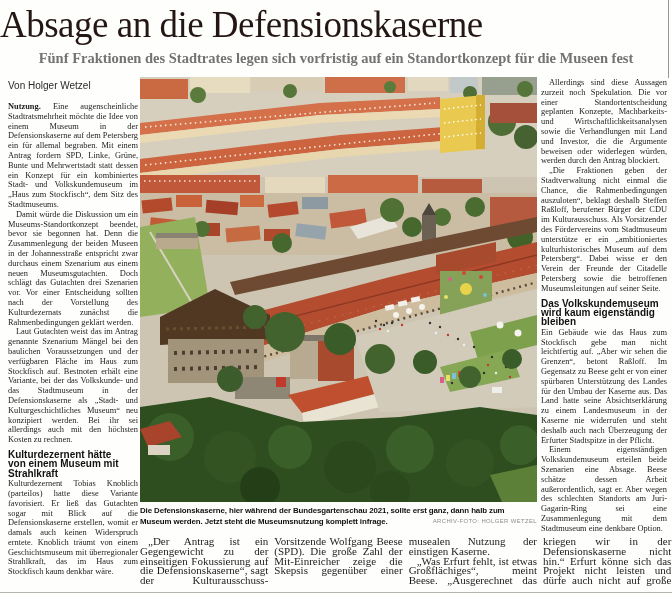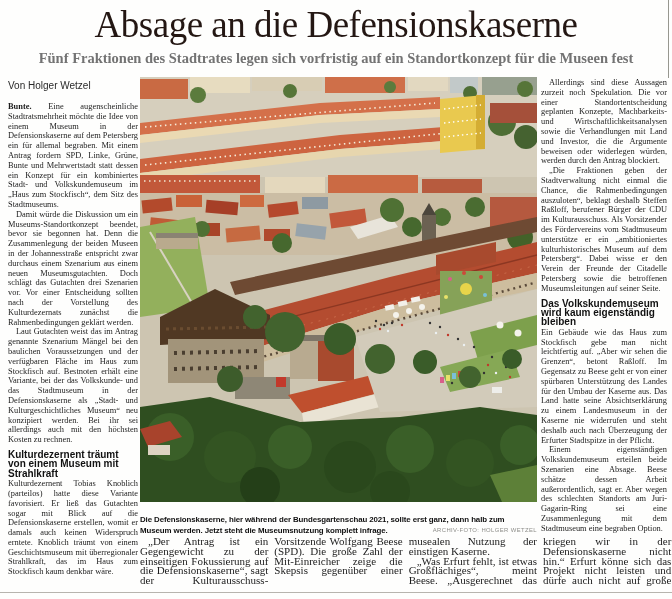--- a/index.html
+++ b/index.html
@@ -1,18 +1,18 @@
 <!DOCTYPE html>
 <html lang="de"><head>
 <meta charset="utf-8">
 <style>
   html,body{margin:0;padding:0;background:#ffffff;}
   .page{position:relative;width:672px;height:599px;background:#fefefd;overflow:hidden;
         font-family:"Liberation Serif", serif;color:#1c1c1c;}
-  .headline{position:absolute;top:4px;left:0;width:672px;text-align:center;
+  .headline{position:absolute;top:4px;left:0;width:672px;text-align:left;
             font-size:37px;line-height:42px;font-weight:400;color:#241713;letter-spacing:-0.5px;}
   .subtitle{position:absolute;top:50px;left:0;width:672px;text-align:center;
             font-size:14.5px;font-weight:700;color:#737373;}
   .byline{position:absolute;top:80px;left:8px;font-family:"Liberation Sans",sans-serif;
           font-size:10px;color:#2a2a2a;}
   .vrule-top-right{position:absolute;top:0;left:668px;width:1px;height:78px;background:#979790;}
   .bottom-rule{position:absolute;top:592px;left:0;width:672px;height:1px;background:#b7b4ae;}
 
   .bodycol{font-size:8.4px;line-height:9.8px;text-align:justify;hyphens:auto;-webkit-hyphens:auto;}
   .bodycol p{margin:0;}
@@ -21,45 +21,45 @@
   .col4{position:absolute;top:78px;left:541px;width:126px;}
   .subhead{font-family:"Liberation Sans",sans-serif;font-weight:700;font-size:10px;
            line-height:9.4px;text-align:left;margin:5px 0 1px 0;color:#111;}
   .lead{font-weight:700;}
 
   .photo{position:absolute;top:77px;left:140px;width:397px;height:425px;overflow:hidden;}
   .photo svg{display:block;}
 
   .caption{position:absolute;top:506px;left:140px;width:397px;
            font-family:"Liberation Sans",sans-serif;font-weight:700;
-           font-size:7.9px;line-height:10.6px;color:#101010;letter-spacing:-0.1px;margin-top:9px;}
+           font-size:7.9px;line-height:10.6px;color:#101010;letter-spacing:-0.1px;}
   .credit{position:absolute;right:0;bottom:1px;font-weight:400;font-size:5.9px;
           color:#8d8d89;letter-spacing:0.4px;}
 
   .belowcols{position:absolute;top:537px;left:140px;width:397px;height:54px;
              column-count:3;column-gap:6px;font-size:11px;line-height:9.8px;
              text-align:justify;hyphens:auto;font-family:Liberation Serif, serif;-webkit-hyphens:auto;}
   .belowcols p{margin:0;text-indent:8px;}
 </style>
 </head>
 <body>
 
 <div class="page">
 
   <div class="headline">Absage an die Defensionskaserne</div>
   <div class="subtitle">Fünf Fraktionen des Stadtrates legen sich vorfristig auf ein Standortkonzept für die Museen fest</div>
   <div class="vrule-top-right"></div>
   <div class="byline">Von Holger Wetzel</div>
 
   <div class="bodycol col1">
-    <p><span class="lead">Bunte.</span><span> Eine augenscheinliche Stadtratsmehrheit möchte die Idee von einem Museum in der Defensionskaserne auf dem Petersberg ein für allemal begraben. Mit einem Antrag fordern SPD, Linke, Grüne, Bunte und Mehrwertstadt statt dessen ein Konzept für ein kombiniertes Stadt- und Volkskundemuseum im „Haus zum Stockfisch“, dem Sitz des Stadtmuseums.</span></p>
+    <p><span class="lead">Nutzung.</span><span> Eine augenscheinliche Stadtratsmehrheit möchte die Idee von einem Museum in der Defensionskaserne auf dem Petersberg ein für allemal begraben. Mit einem Antrag fordern SPD, Linke, Grüne, Bunte und Mehrwertstadt statt dessen ein Konzept für ein kombiniertes Stadt- und Volkskundemuseum im „Haus zum Stockfisch“, dem Sitz des Stadtmuseums.</span></p>
     <p class="ind">Damit würde die Diskussion um ein Museums-Standortkonzept beendet, bevor sie begonnen hat. Denn die Zusammenlegung der beiden Museen in der Johannesstraße entspricht zwar durchaus einem Szenarium aus einem neuen Museumsgutachten. Doch schlägt das Gutachten drei Szenarien vor. Vor einer Entscheidung sollten nach der Vorstellung des Kulturdezernats zunächst die Rahmenbedingungen geklärt werden.</p>
     <p class="ind">Laut Gutachten weist das im Antrag genannte Szenarium Mängel bei den baulichen Voraussetzungen und der verfügbaren Fläche im Haus zum Stockfisch auf. Bestnoten erhält eine Variante, bei der das Volkskunde- und das Stadtmuseum in der Defensionskaserne als „Stadt- und Kulturgeschichtliches Museum“ neu konzipiert werden. Bei ihr sei allerdings auch mit den höchsten Kosten zu rechnen.</p>
     <div class="subhead">
-      <div>Kulturdezernent träumt</div>
+      <div>Kulturdezernent hätte</div>
       <div>von einem Museum mit Strahlkraft</div>
     </div>
     <p>Kulturdezernent Tobias Knoblich (parteilos) hatte diese Variante favorisiert. Er ließ das Gutachten sogar mit Blick auf die Defensionskaserne erstellen, womit er damals auch keinen Widerspruch erntete. Knoblich träumt von einem Geschichtsmuseum mit überregionaler Strahlkraft, das im Haus zum Stockfisch kaum denkbar wäre.</p>
   </div>
 
   <div class="photo">
     <svg width="397" height="425" viewBox="0 0 397 425" xmlns="http://www.w3.org/2000/svg">
 
       <rect x="0" y="0" width="397" height="425" fill="#cdc5b1"></rect>
 
@@ -251,17 +251,17 @@
   </div>
 
   <div class="bodycol col4">
     <p class="ind">Allerdings sind diese Aussagen zurzeit noch Spekulation. Die vor einer Standortentscheidung geplanten Konzepte, Machbarkeits- und Wirtschaftlichkeitsanalysen sowie die Verhandlungen mit Land und Investor, die die Argumente beweisen oder widerlegen würden, werden durch den Antrag blockiert.</p>
     <p class="ind">„Die Fraktionen geben der Stadtverwaltung nicht einmal die Chance, die Rahmenbedingungen auszuloten“, beklagt deshalb Steffen Raßloff, berufener Bürger der CDU im Kulturausschuss. Als Vorsitzender des Fördervereins vom Stadtmuseum unterstütze er ein „ambitioniertes kulturhistorisches Museum auf dem Petersberg“. Dabei wisse er den Verein der Freunde der Citadelle Petersberg sowie die betroffenen Museumsleitungen auf seiner Seite.</p>
     <div class="subhead">
       <div>Das Volkskundemuseum</div>
       <div>wird kaum eigenständig bleiben</div>
     </div>
     <p>Ein Gebäude wie das Haus zum Stockfisch gebe man nicht leichtfertig auf. „Aber wir sehen die Grenzen“, betont Raßloff. Im Gegensatz zu Beese geht er von einer spürbaren Unterstützung des Landes für den Umbau der Kaserne aus. Das Land hatte seine Absichtserklärung zu einem Landesmuseum in der Kaserne nie widerrufen und steht deshalb auch nach Überzeugung der Erfurter Stadtspitze in der Pflicht.</p>
-    <p class="ind">Einem eigenständigen Volkskundemuseum erteilen beide Szenarien eine Absage. Beese schätze dessen Arbeit außerordentlich, sagt er. Aber wegen des schlechten Standorts am Juri-Gagarin-Ring sei eine Zusammenlegung mit dem Stadtmuseum eine begraben Option.</p>
+    <p class="ind">Einem eigenständigen Volkskundemuseum erteilen beide Szenarien eine Absage. Beese schätze dessen Arbeit außerordentlich, sagt er. Aber wegen des schlechten Standorts am Juri-Gagarin-Ring sei eine Zusammenlegung mit dem Stadtmuseum eine denkbare Option.</p>
   </div>
 
   <div class="bottom-rule"></div>
 </div>
 
 </body></html>

